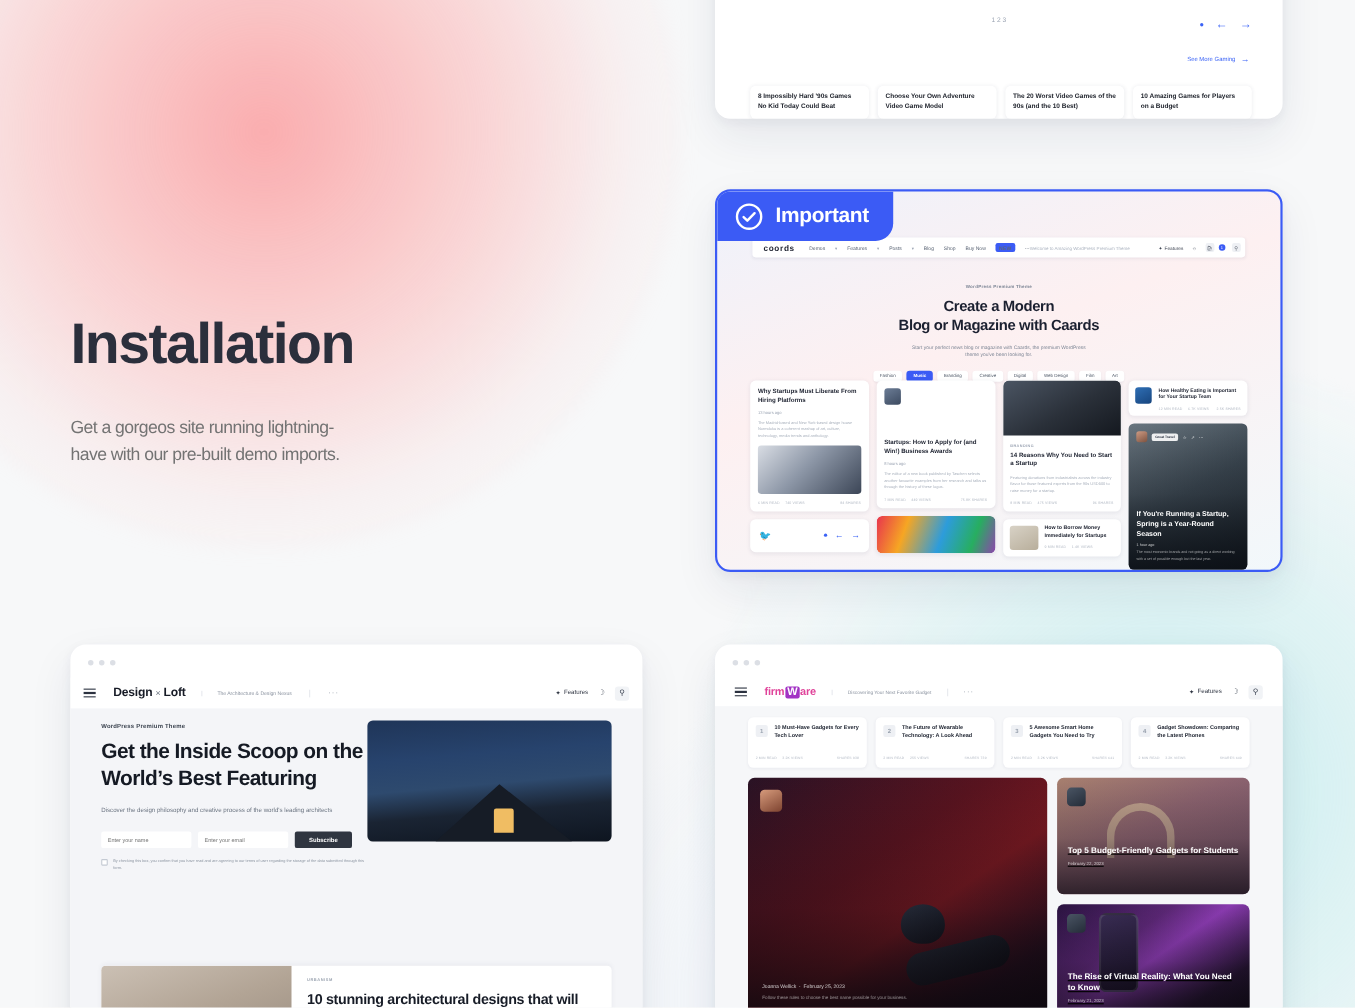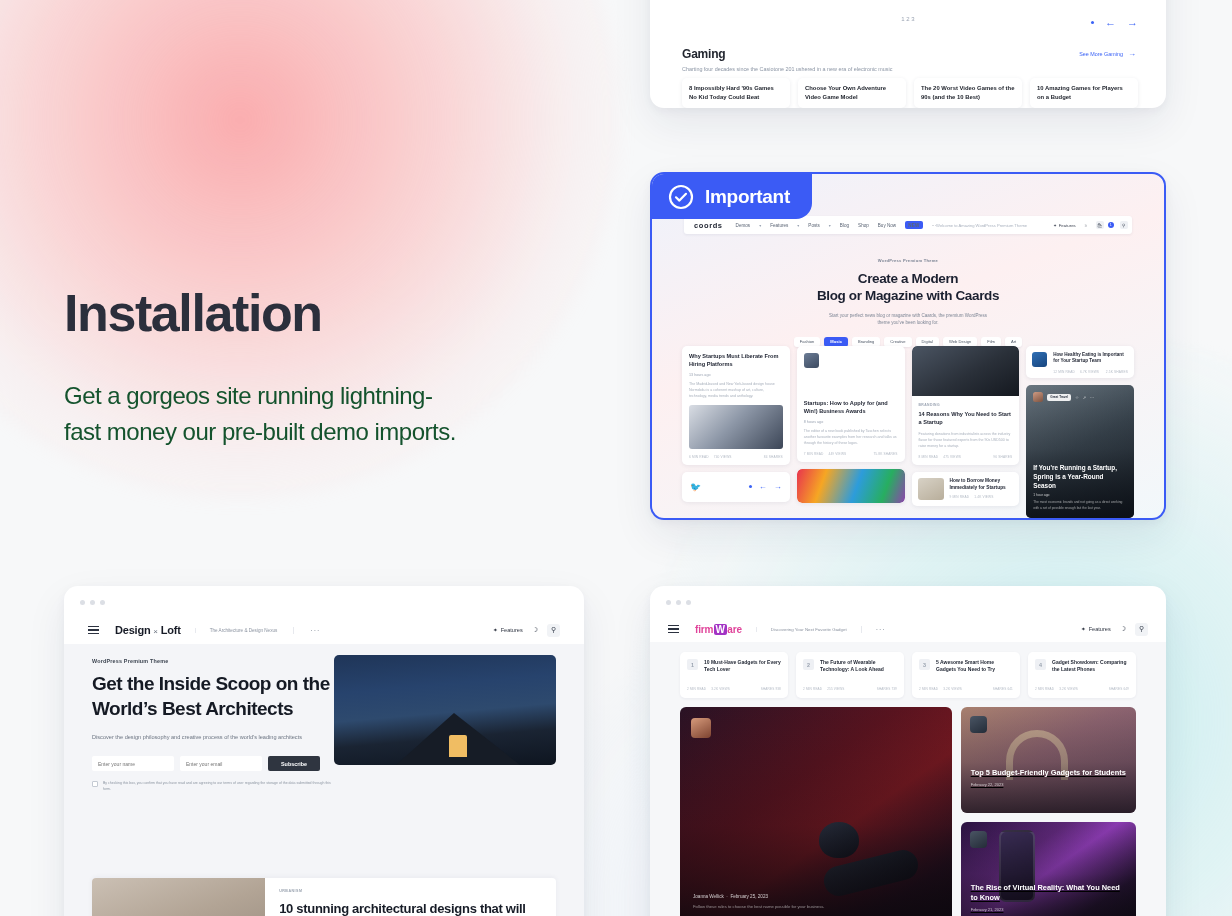--- a/index.html
+++ b/index.html
@@ -35,22 +35,22 @@
   }
 
   
   .copy { position: absolute; left: 64px; top: 222px; width: 520px; z-index: 5; }
   .copy h1 {
     font-size: 52px; line-height: 1.17; letter-spacing: -1.4px;
     font-weight: 700; color: #2b2f3c;
   }
   .copy p {
     margin-top: 34px;
-    font-size: 24px; line-height: 1.5; letter-spacing: -0.5px;
-    font-weight: 400; color: #14532d;
+    font-size: 16px; line-height: 1.5; letter-spacing: -0.5px;
+    font-weight: 400; color: #737373;
   }
 
   
   .panel {
     position: absolute; background: #fff; z-index: 4;
     box-shadow: 0 16px 40px rgba(30,40,80,.08), 0 3px 10px rgba(30,40,80,.05);
   }
 
   
   #gaming-panel {
@@ -202,21 +202,21 @@
   
   #loft-panel {
     left: 64px; top: 586px; width: 520px; height: 360px;
     border-radius: 14px 14px 0 0; overflow: hidden;
   }
   .win-dots { position:absolute; left: 16px; top: 14px; display:flex; gap: 5px; }
   .win-dots i { width: 5px; height: 5px; border-radius: 50%; background: #dcdfe5; display:block; }
 
   .l-nav {
     position:absolute; left:0; right:0; top: 30px; height: 28px;
-    display:flex; align-items:center; padding: 0 24px; background:#fff;
+    display:flex; align-items:center; padding: 0 12px; background:#fff;
   }
   .hamb { display:flex; flex-direction:column; gap:2.4px; }
   .hamb i { display:block; width: 11px; height: 1.4px; background:#2c3240; }
   .l-logo { margin-left: 16px; font-size: 11px; font-weight: 700; color:#171b26; letter-spacing:-0.2px; }
   .l-logo .x { font-weight:400; color:#6b7480; font-size: 8px; }
   .l-tag { margin-left: 14px; padding-left: 14px; border-left: 1px solid #e7e9ee; font-size: 4.6px; color:#8b93a0; }
   .l-dots { margin-left: 16px; padding-left: 16px; border-left: 1px solid #e7e9ee; font-size:7px; color:#8b93a0; letter-spacing:1px; }
   .l-right { margin-left:auto; display:flex; align-items:center; gap: 9px; }
   .l-feat { font-size: 5.6px; color:#2f3542; display:flex; gap:3px; align-items:center; }
   .ic-plain { font-size: 7px; color: #3a4250; }
@@ -329,38 +329,34 @@
 <div class="bg-cyan"></div>
 <div class="bg-blue-low"></div>
 
 <div class="copy">
   <h1>
     <br>
     <span>Installation</span>
   </h1>
   <p>
     <span>Get a gorgeos site running lightning-</span><br>
-    <span>fast money our pre-built demo imports.</span>
+    <span>have with our pre-built demo imports.</span>
   </p>
 </div>
 
 <div class="panel" id="gaming-panel">
   <div class="pager-row">
     <div class="pager-dots">1 2 3</div>
     <div class="arrow-grp">
       <span class="dotsm"></span>
       <span class="arw">←</span>
       <span class="arw">→</span>
     </div>
   </div>
 
-  <div class="sec-head">
-    <div class="t">Gaming</div>
-    <div class="s">Charting four decades since the Casiotone 201 ushered in a new era of electronic music</div>
-  </div>
   <div class="see-more">
     <span>See More Gaming</span>
     <span class="arw">→</span>
   </div>
 
   <div class="gaming-cards">
     <div class="g-card">8 Impossibly Hard '90s Games No Kid Today Could Beat</div>
     <div class="g-card">Choose Your Own Adventure Video Game Model</div>
     <div class="g-card">The 20 Worst Video Games of the 90s (and the 10 Best)</div>
     <div class="g-card">10 Amazing Games for Players on a Budget</div>
@@ -556,21 +552,21 @@
         <span>✦</span>
         <span>Features</span>
       </span>
       <span class="ic-plain">☽</span>
       <span class="ic-box">⚲</span>
     </span>
   </div>
 
   <div class="l-hero">
     <div class="l-kicker">WordPress Premium Theme</div>
-    <div class="l-h1">Get the Inside Scoop on the World’s Best Architects</div>
+    <div class="l-h1">Get the Inside Scoop on the World’s Best Featuring</div>
     <div class="l-desc">Discover the design philosophy and creative process of the world's leading architects</div>
     <div class="l-form">
       <input class="l-inp" type="text" placeholder="Enter your name" style="">
       <input class="l-inp" type="text" placeholder="Enter your email" style="">
       <button class="l-btn">Subscribe</button>
     </div>
     <div class="l-check">
       <span class="cb"></span>
       <span class="tx">By checking this box, you confirm that you have read and are agreeing to our terms of user regarding the storage of the data submitted through this form.</span>
     </div>

